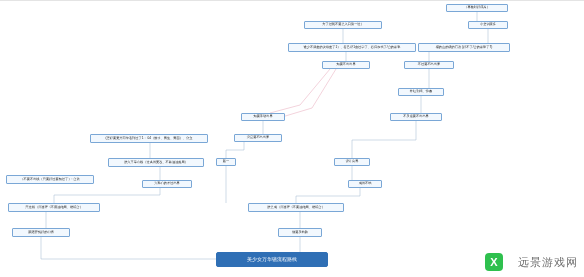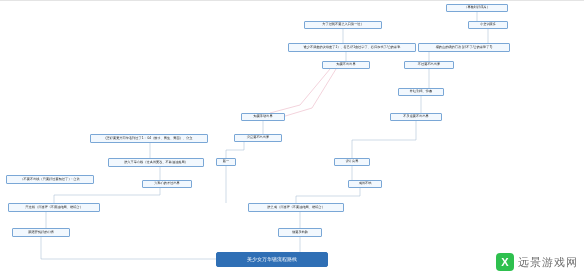--- a/index.html
+++ b/index.html
@@ -51,21 +51,21 @@
     align-items:center;
     gap:4px;
   }
   .wm-badge{
     width:18px;height:18px;border-radius:4px;
     background:#2ec04e;
     display:flex;align-items:center;justify-content:center;
     color:#fff;font-size:11px;font-weight:bold;
   }
   .wm-text{
-    color:#6f6f6f;font-size:11px;letter-spacing:1px;
+    color:#6f6f6f;font-size:11px;letter-spacing:1px;margin-left:11px;
   }
   .frame{
     position:absolute;left:0;top:0;width:584px;height:277px;
     border-top:1px solid #e4e4e4;
     box-sizing:border-box;
   }
 </style>
 </head>
 <body>
 

